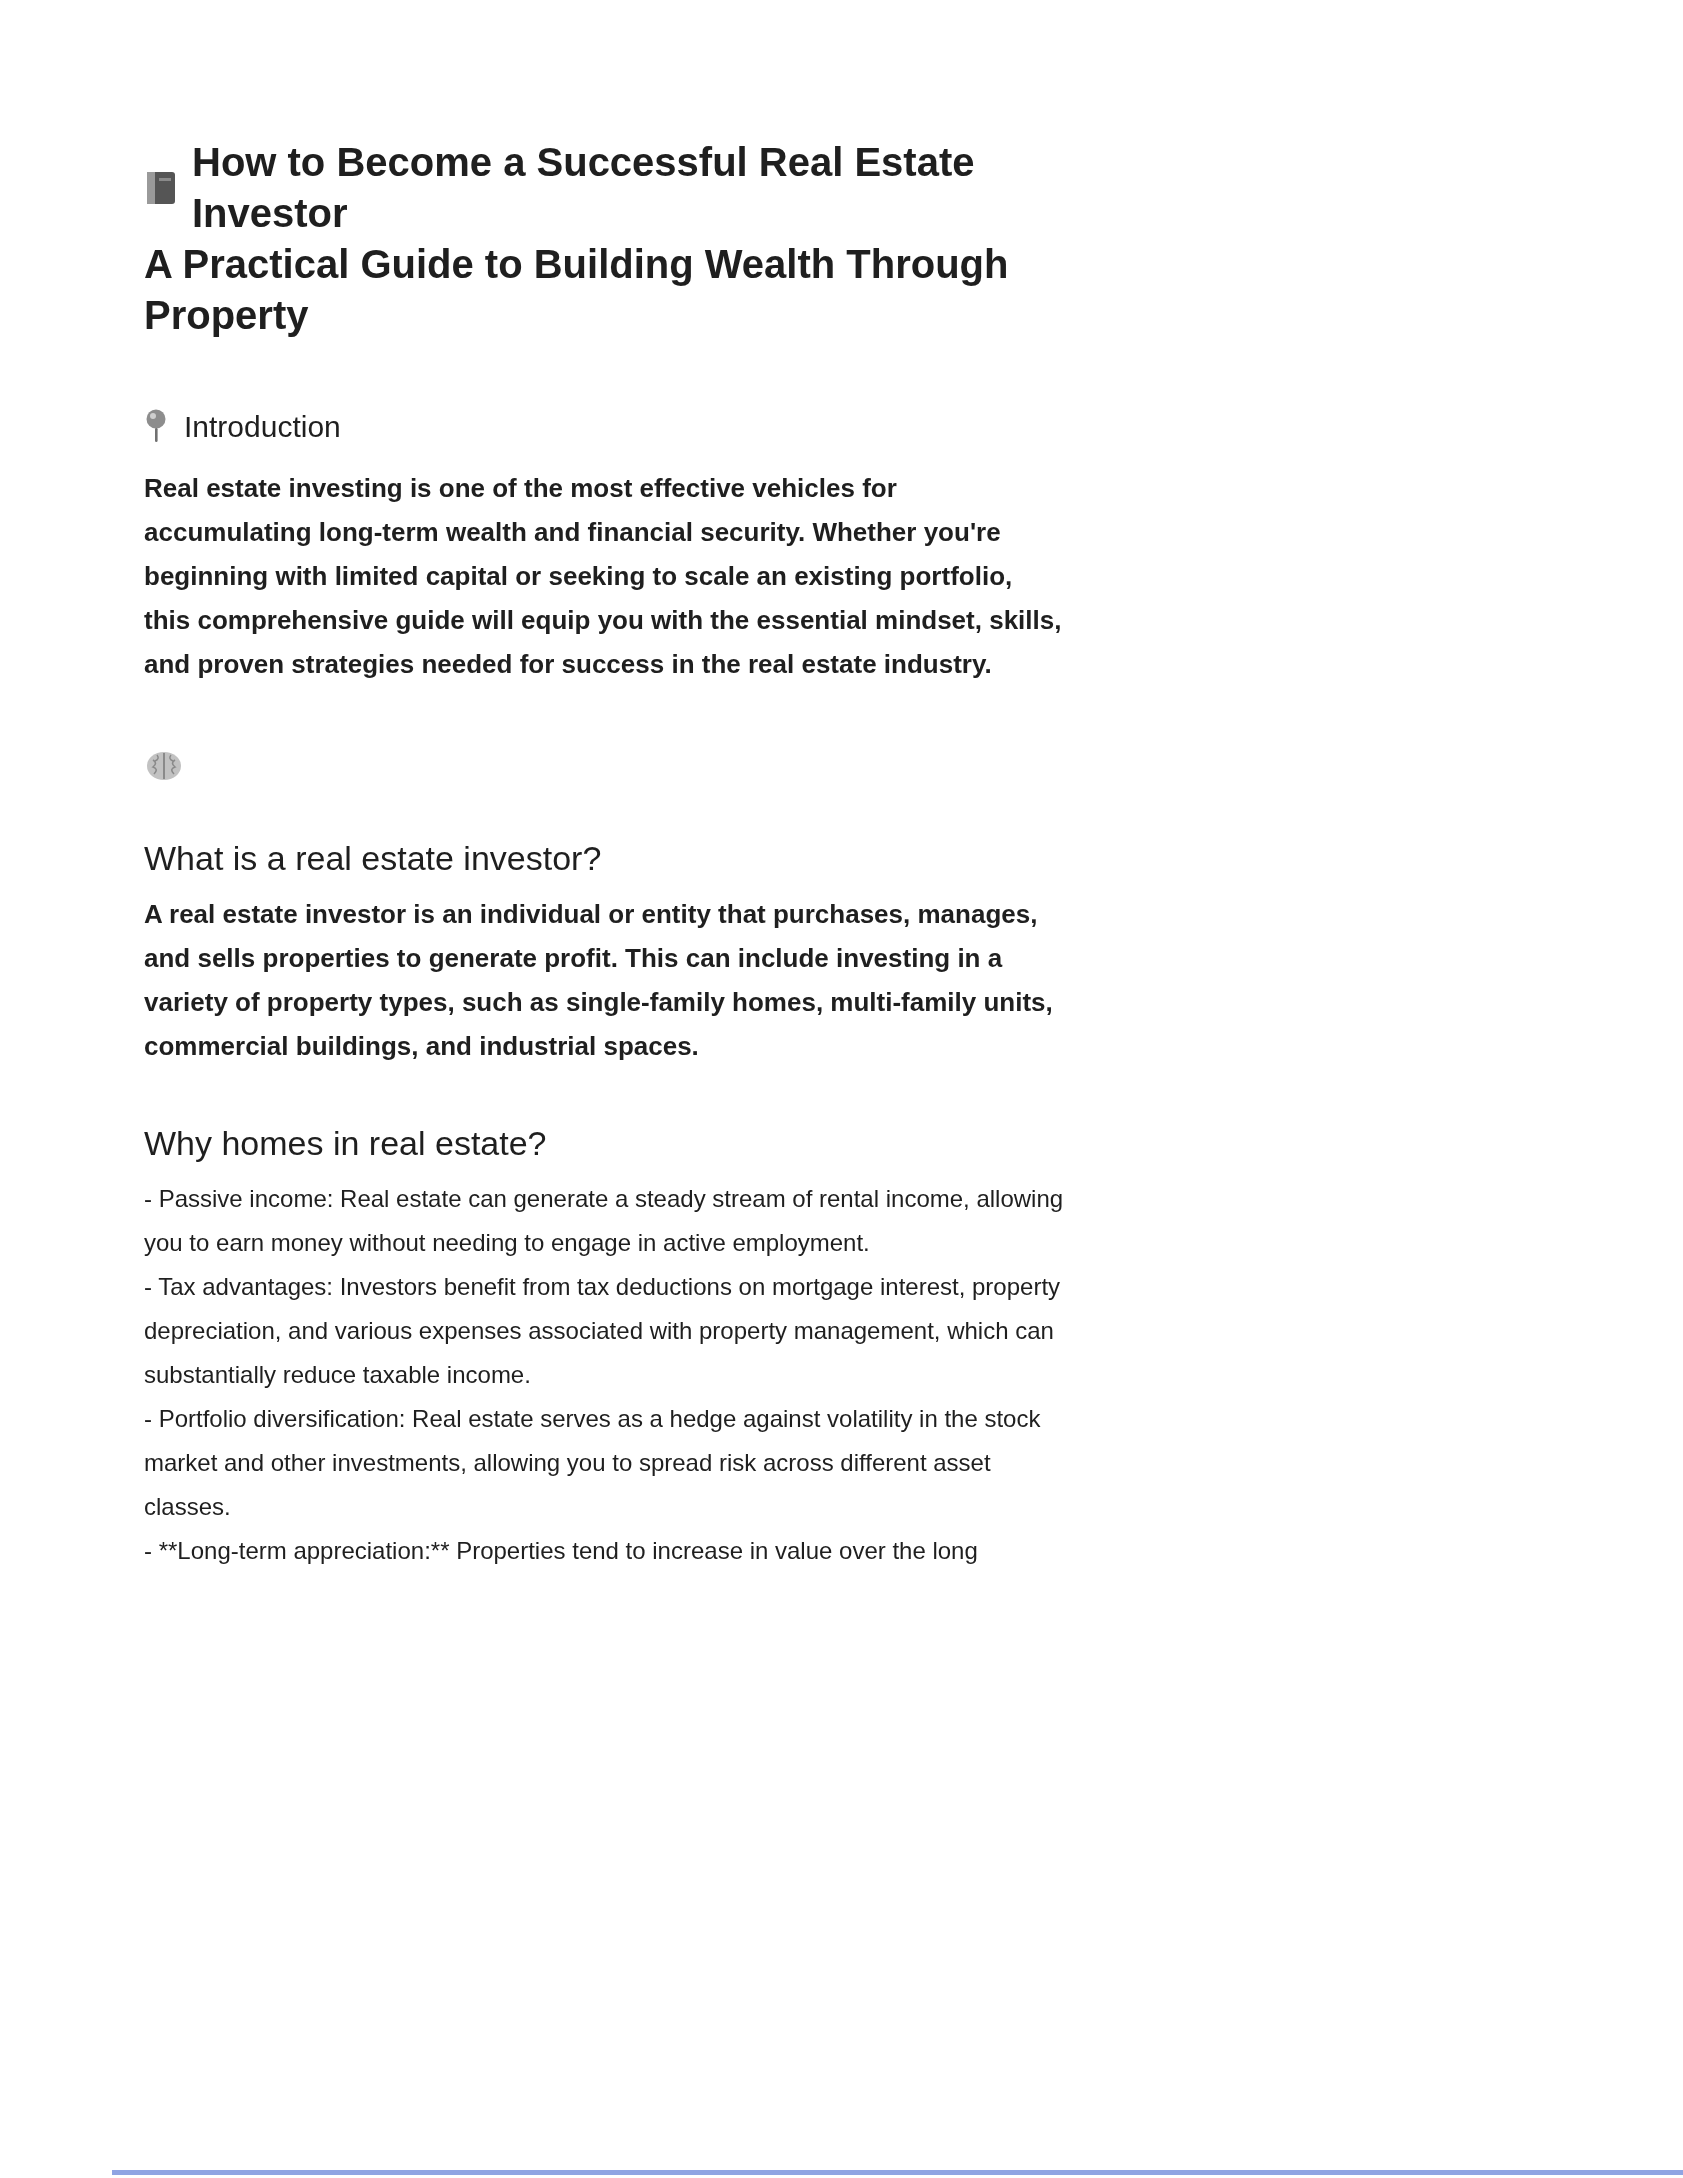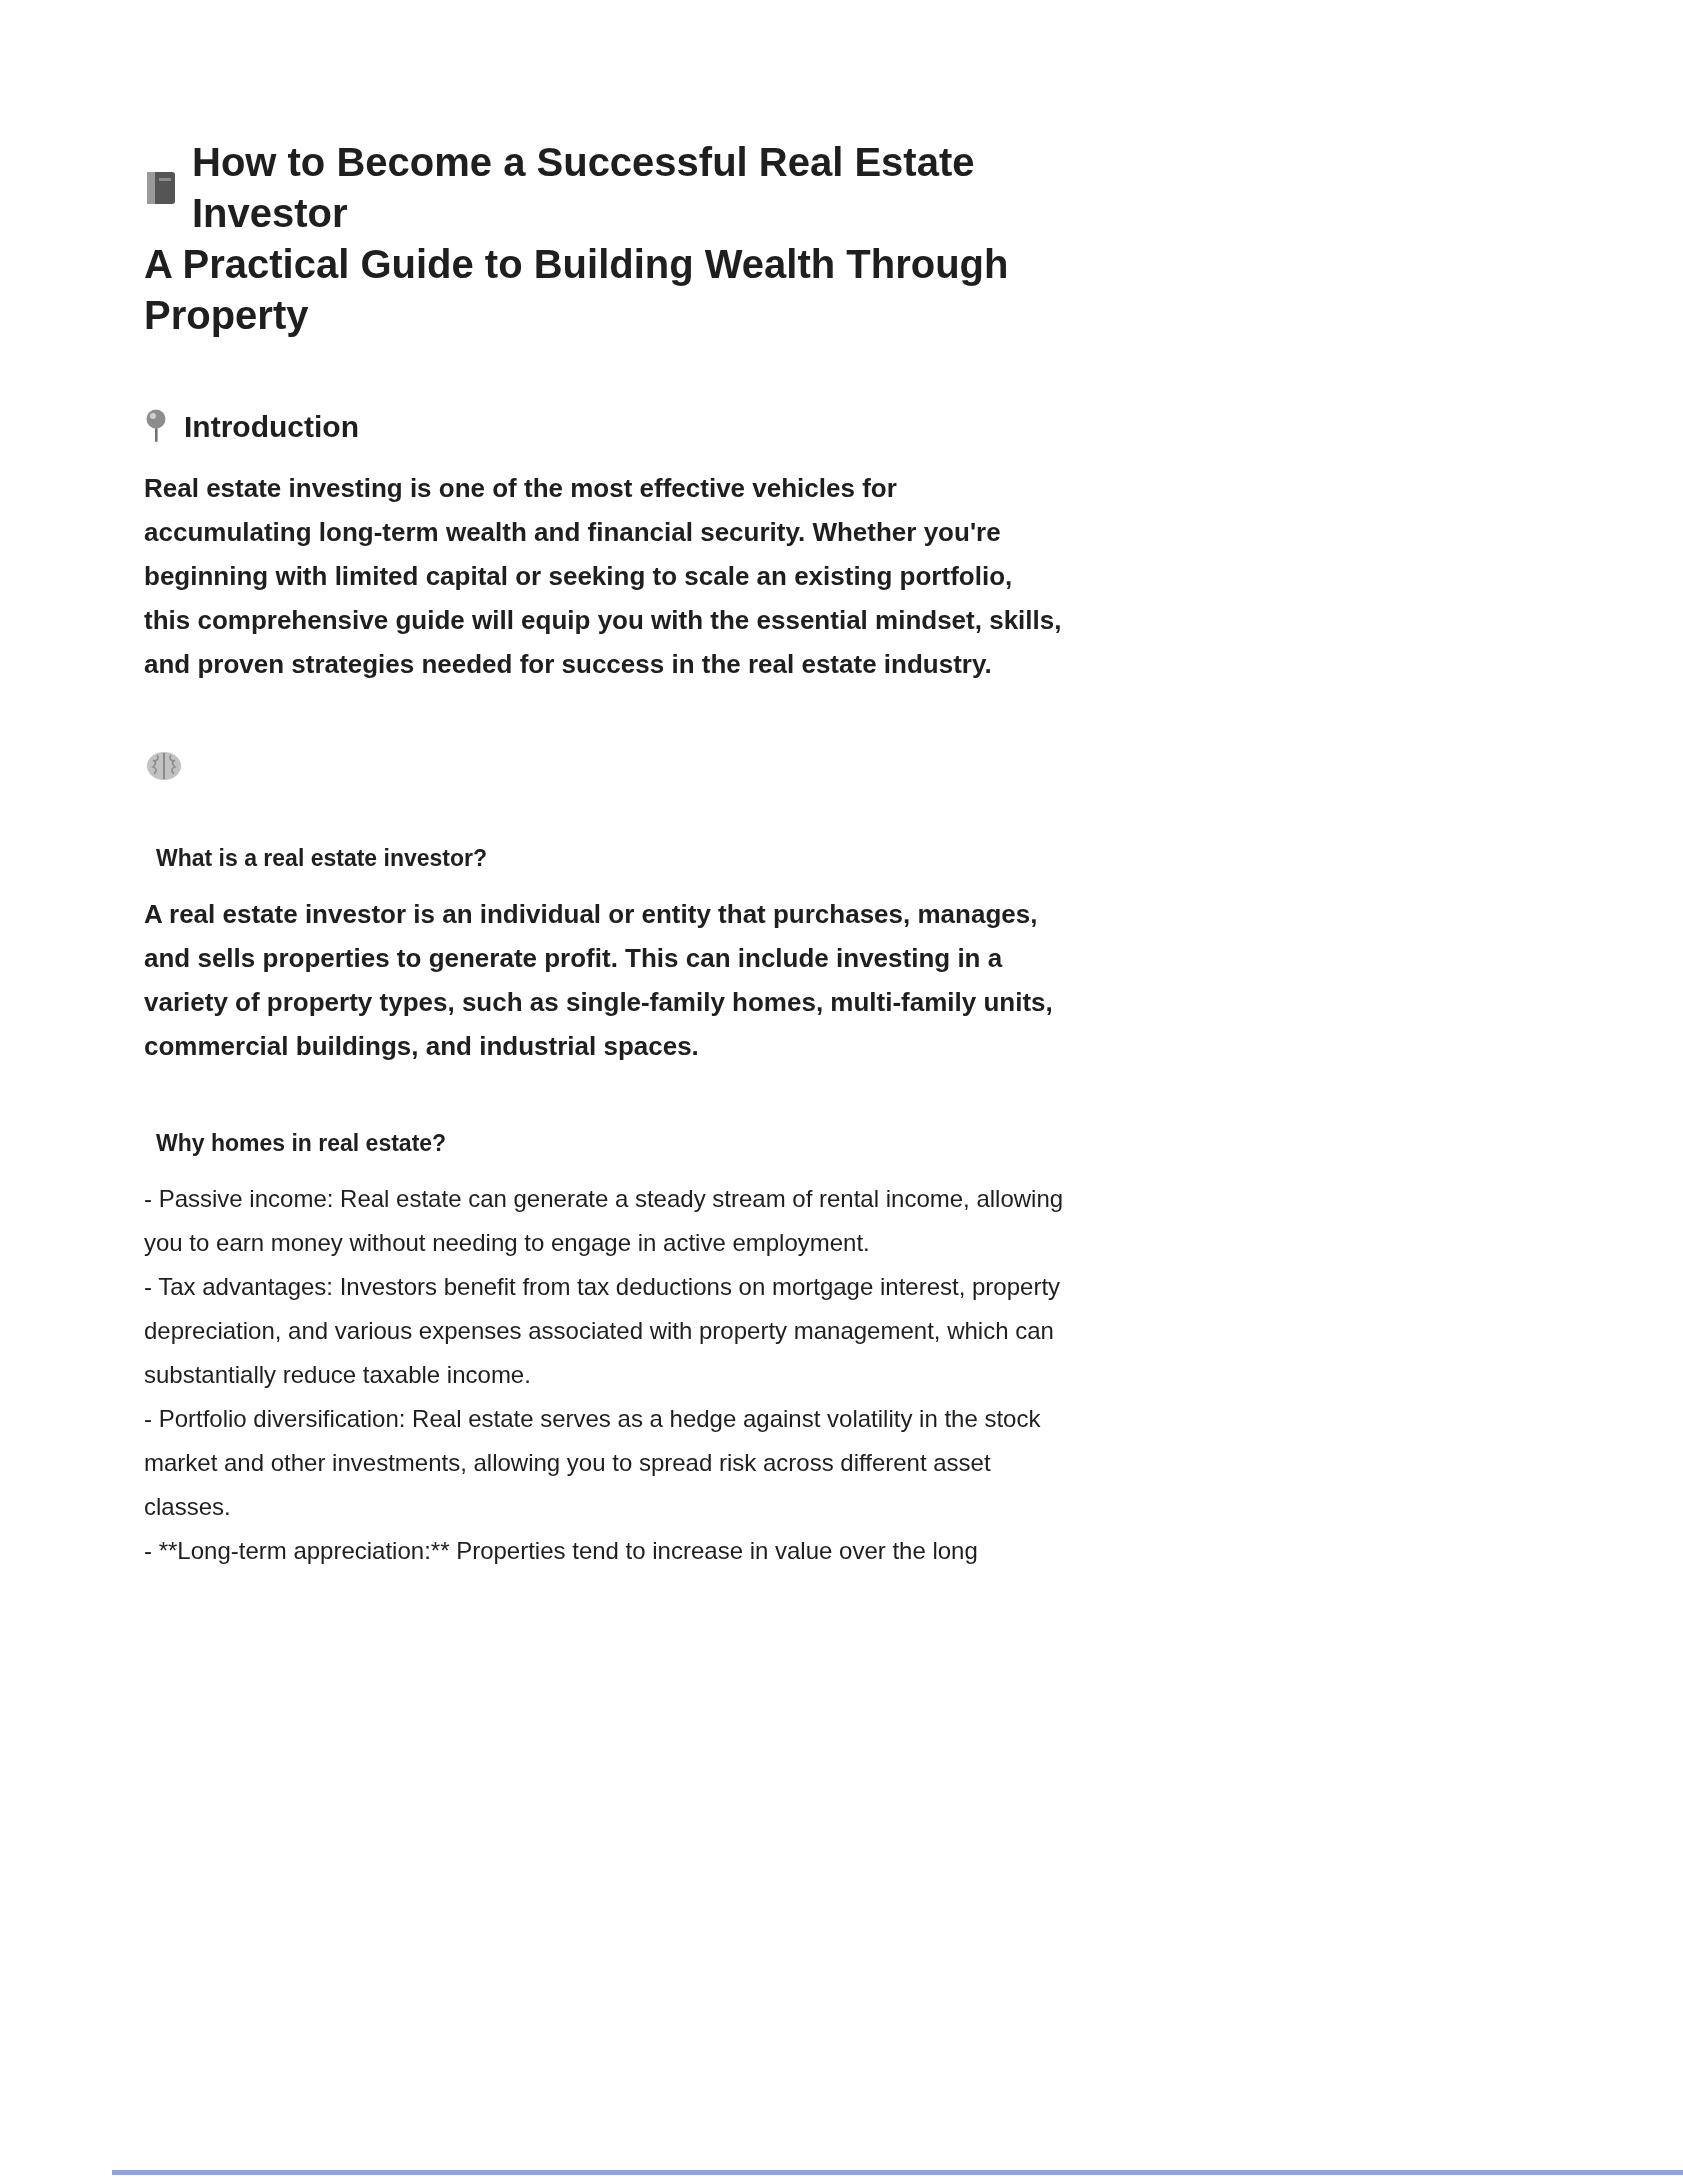--- a/index.html
+++ b/index.html
@@ -25,33 +25,33 @@
     font-size: 40px;
     font-weight: 700;
     line-height: 51px;
     margin: 0;
     display: flex;
     align-items: center;
     gap: 14px;
   }
   .section-heading {
     font-size: 30px;
-    font-weight: 700;
+    font-weight: 400;
     line-height: 46px;
     margin: 63px 0 16px 0;
     display: flex;
     align-items: center;
     gap: 16px;
     text-align: center;
   }
   .sub-heading {
-    font-size: 23px;
-    font-weight: 700;
+    font-size: 34px;
+    font-weight: 400;
     line-height: 40px;
-    margin: 55px 0 14px 12px;
+    margin: 55px 0 14px 0;
   }
   .body-text {
     font-size: 26px;
     font-weight: 700;
     line-height: 44px;
     margin: 0;
   }
   .list-block {
     font-size: 24px;
     font-weight: 400;

